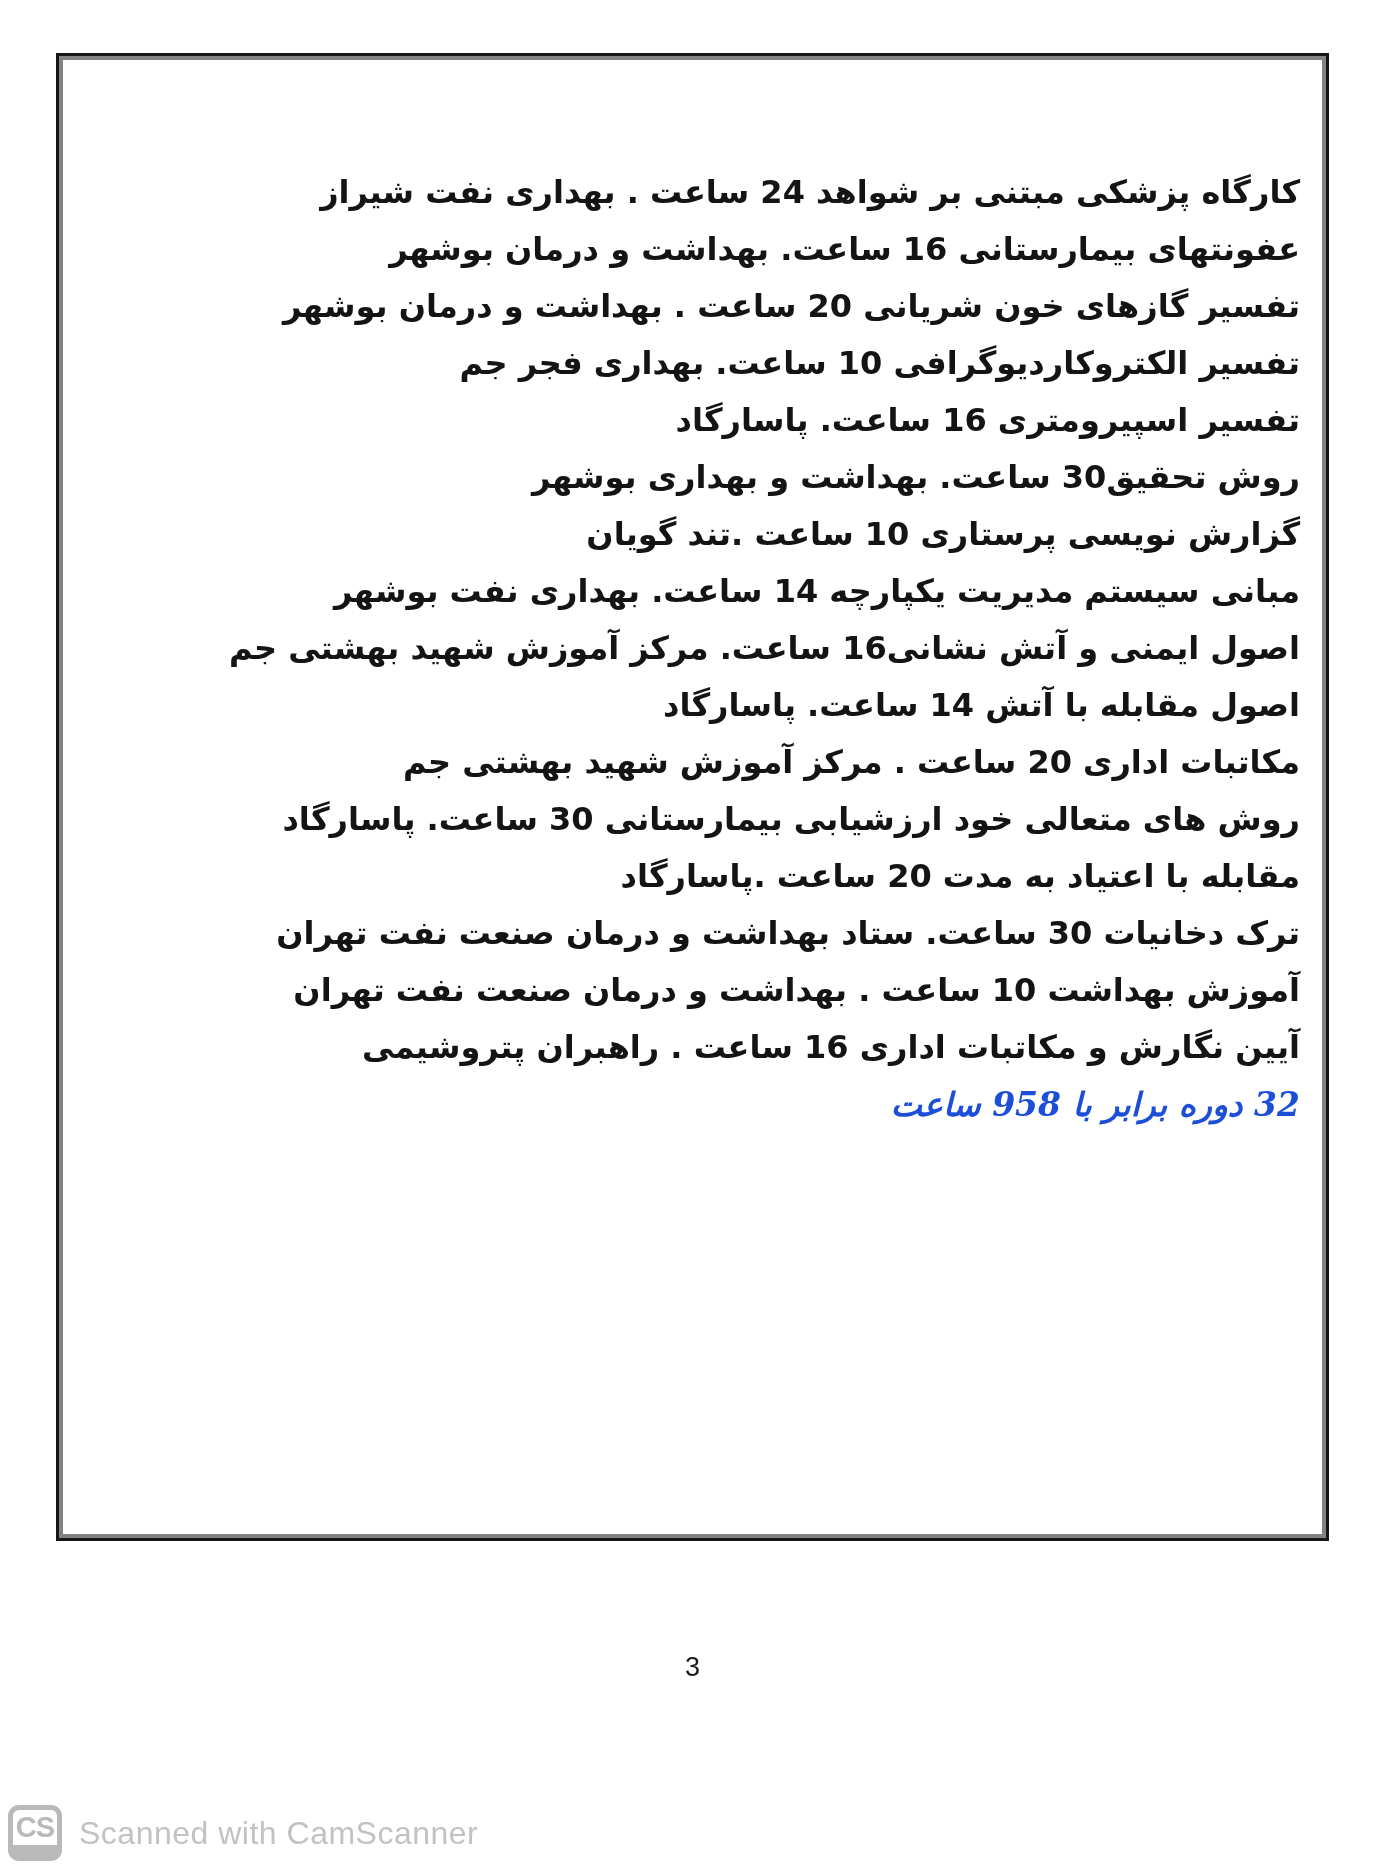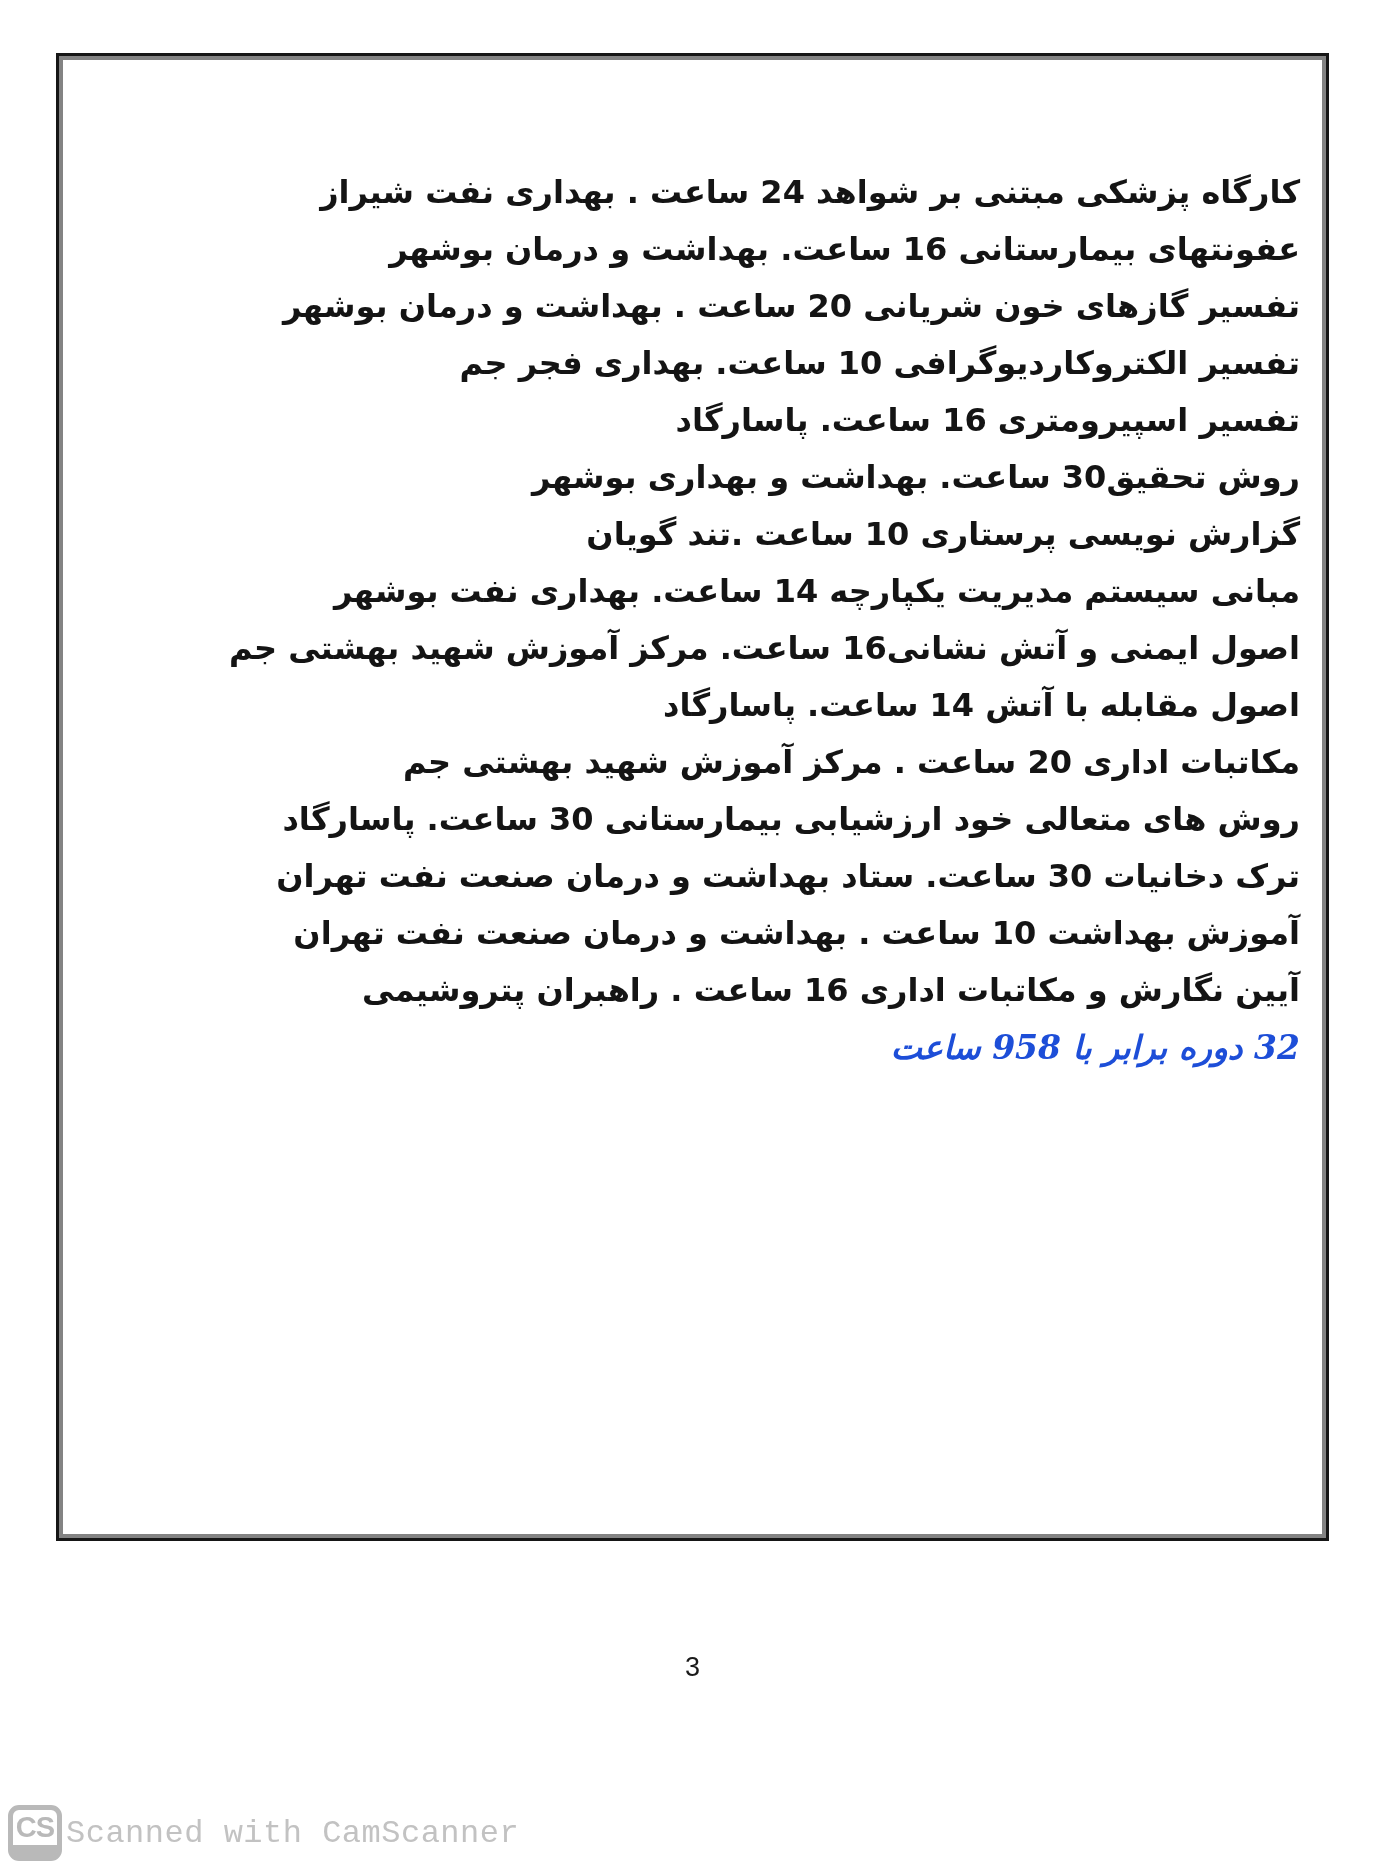--- a/index.html
+++ b/index.html
@@ -61,21 +61,21 @@
     font-size: 27px;
     color: #1a1a1a;
   }
   .scan-footer {
     position: absolute;
     left: 8px;
     top: 1804px;
     height: 58px;
     display: flex;
     align-items: center;
-    gap: 4px;
+    gap: 17px;
   }
   .cs-logo {
     position: relative;
     width: 54px;
     height: 56px;
     border: 5px solid #b9b9b9;
     border-radius: 11px;
     box-sizing: border-box;
     background: #ffffff;
   }
@@ -91,21 +91,21 @@
   .cs-bar {
     position: absolute;
     bottom: 0;
     left: 0;
     right: 0;
     height: 11px;
     background: #b9b9b9;
     border-radius: 0 0 4px 4px;
   }
   .scan-text {
-    font-family: Liberation Mono, monospace;
+    font-family: Liberation Sans, sans-serif;
     font-size: 32px;
     color: #c2c2c2;
     letter-spacing: 0.5px;
   }
 </style>
 </head>
 <body>
 
 <div class="page-frame">
   <div class="content">
@@ -114,20 +114,21 @@
     <div class="course-line">تفسیر گازهای خون شریانی 20 ساعت . بهداشت و درمان بوشهر</div>
     <div class="course-line">تفسیر الکتروکاردیوگرافی 10 ساعت. بهداری فجر جم</div>
     <div class="course-line">تفسیر اسپیرومتری 16 ساعت. پاسارگاد</div>
     <div class="course-line">روش تحقیق30 ساعت. بهداشت و بهداری بوشهر</div>
     <div class="course-line">گزارش نویسی پرستاری 10 ساعت .تند گویان</div>
     <div class="course-line">مبانی سیستم مدیریت یکپارچه 14 ساعت. بهداری نفت بوشهر</div>
     <div class="course-line">اصول ایمنی و آتش نشانی16 ساعت. مرکز آموزش شهید بهشتی جم</div>
     <div class="course-line">اصول مقابله با آتش 14 ساعت. پاسارگاد</div>
     <div class="course-line">مکاتبات اداری 20 ساعت . مرکز آموزش شهید بهشتی جم</div>
     <div class="course-line">روش های متعالی خود ارزشیابی بیمارستانی 30 ساعت. پاسارگاد</div>
+    <div class="course-line">مقابله با اعتیاد به مدت 20 ساعت .پاسارگاد</div>
     <div class="course-line">ترک دخانیات 30 ساعت. ستاد بهداشت و درمان صنعت نفت تهران</div>
     <div class="course-line">آموزش بهداشت 10 ساعت . بهداشت و درمان صنعت نفت تهران</div>
     <div class="course-line">آیین نگارش و مکاتبات اداری 16 ساعت . راهبران پتروشیمی</div>
     <div class="summary-line">32 دوره برابر با 958 ساعت</div>
   </div>
 </div>
 
 <div class="page-number">3</div>
 
 <div class="scan-footer">

